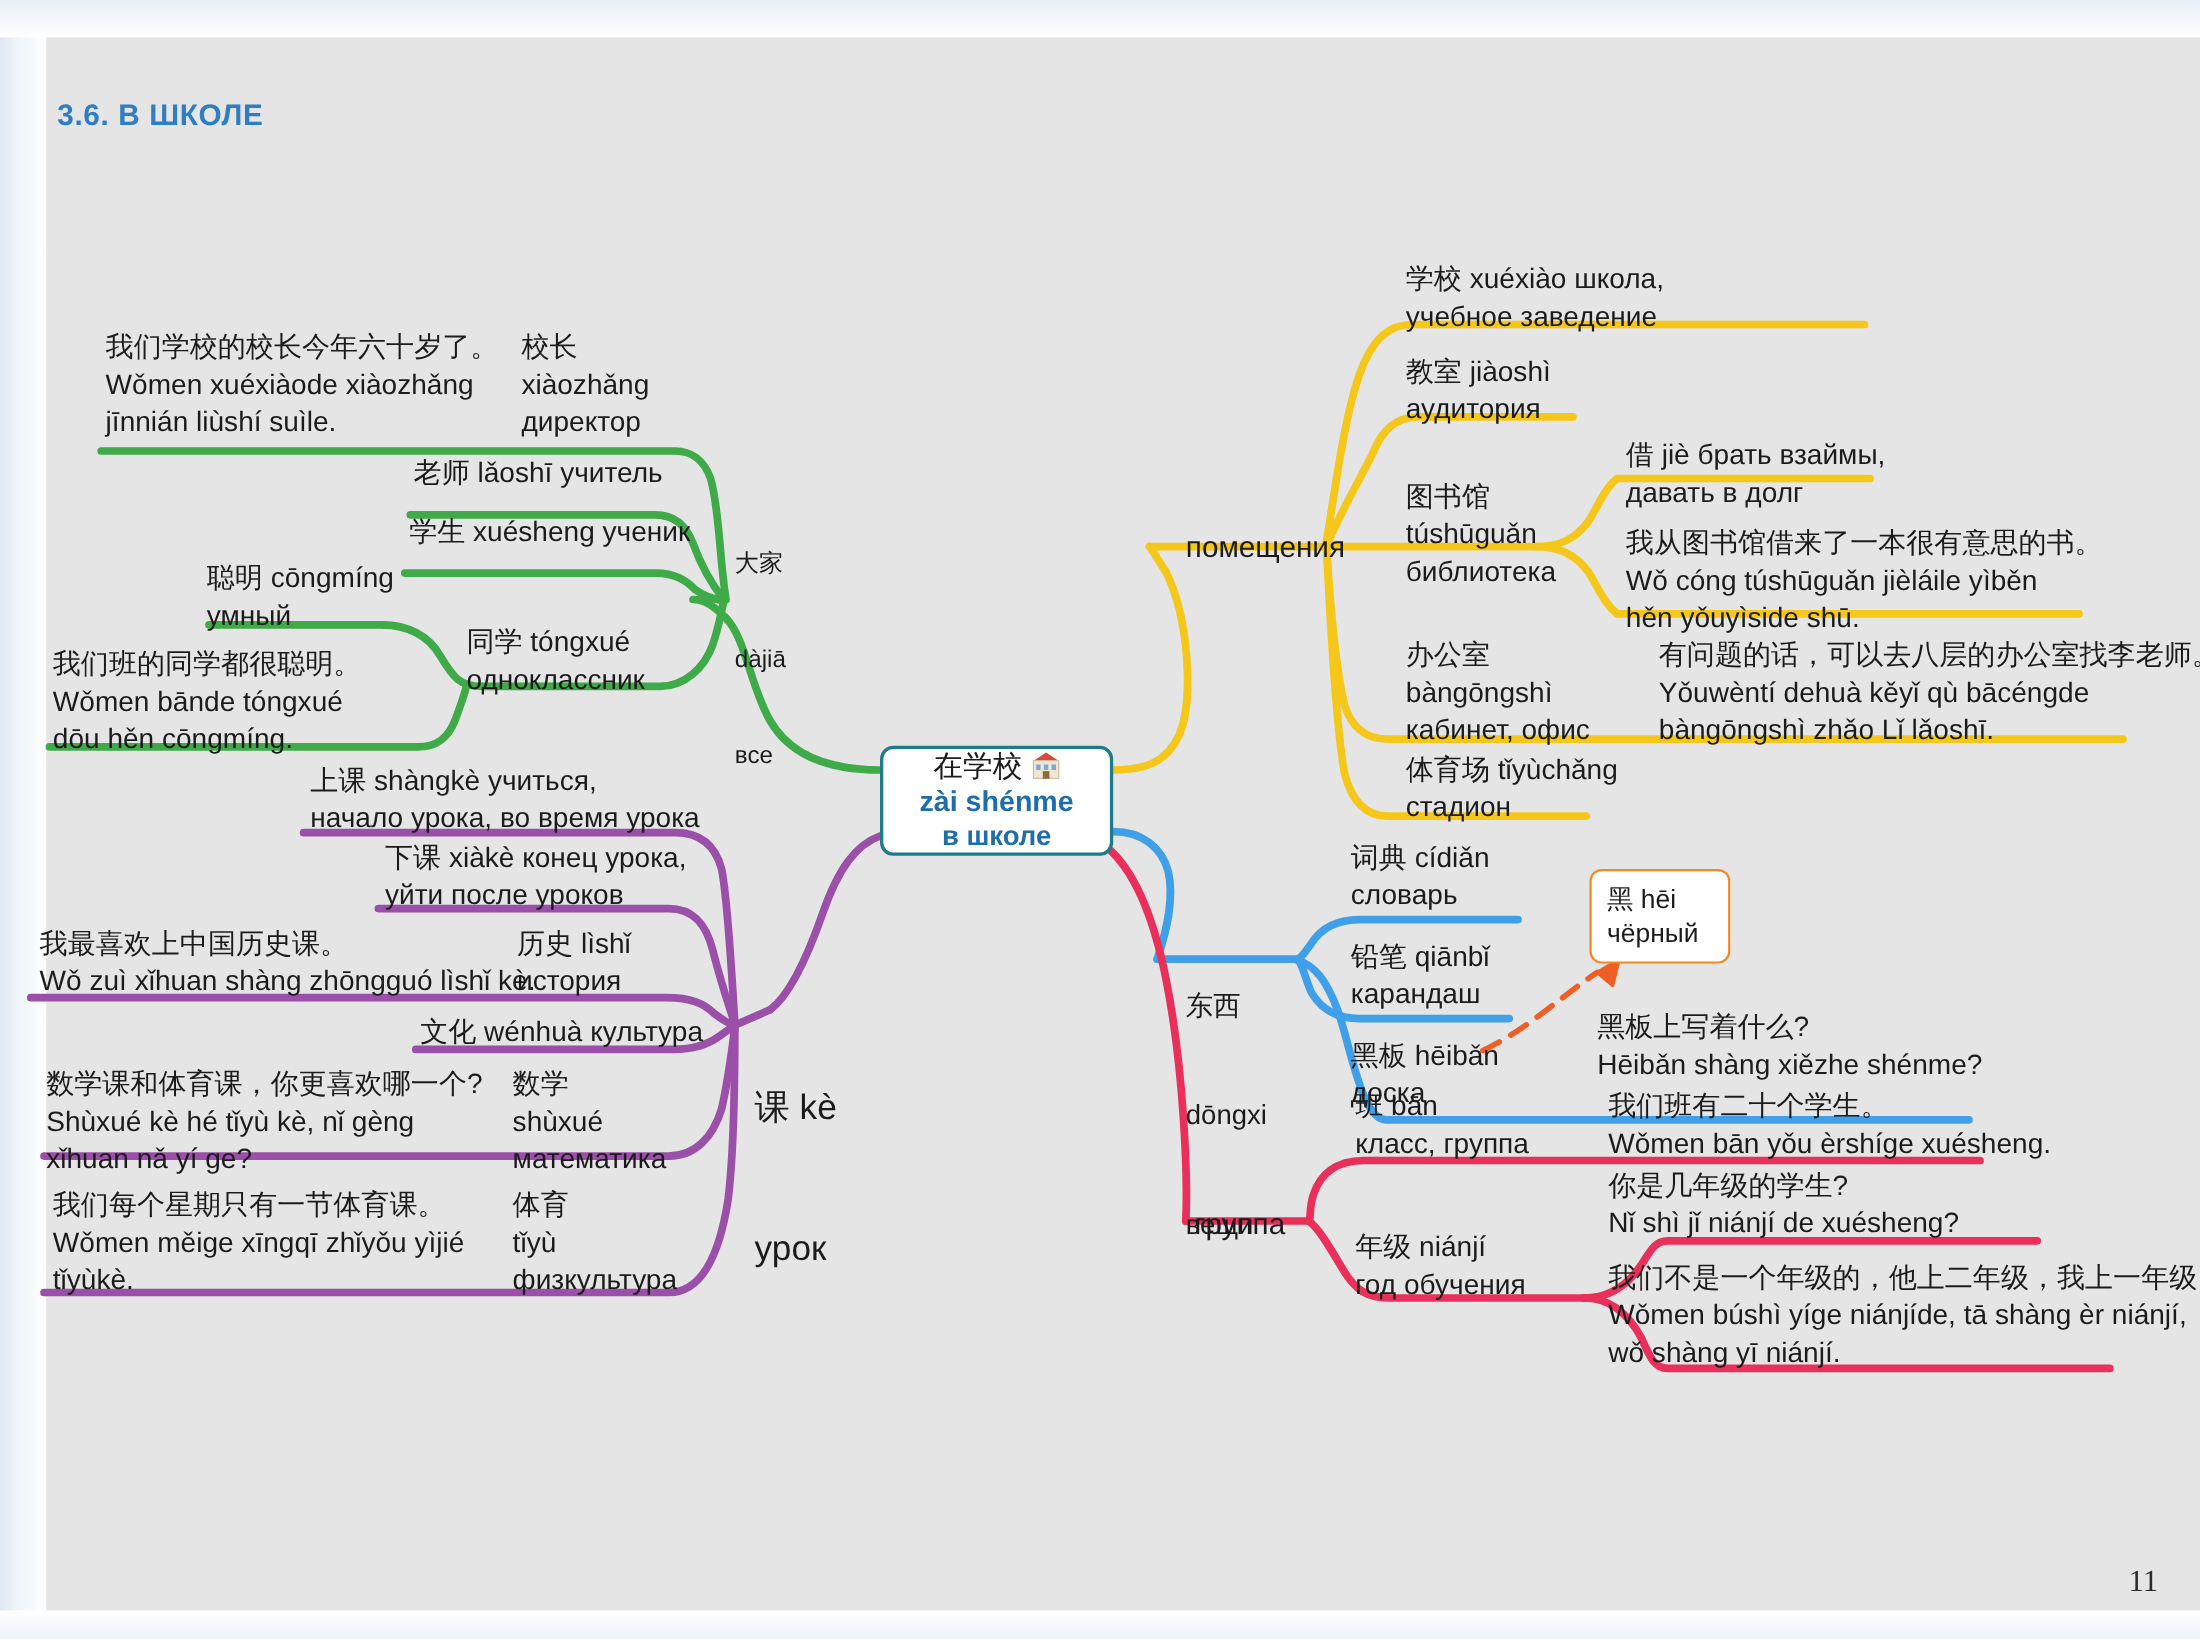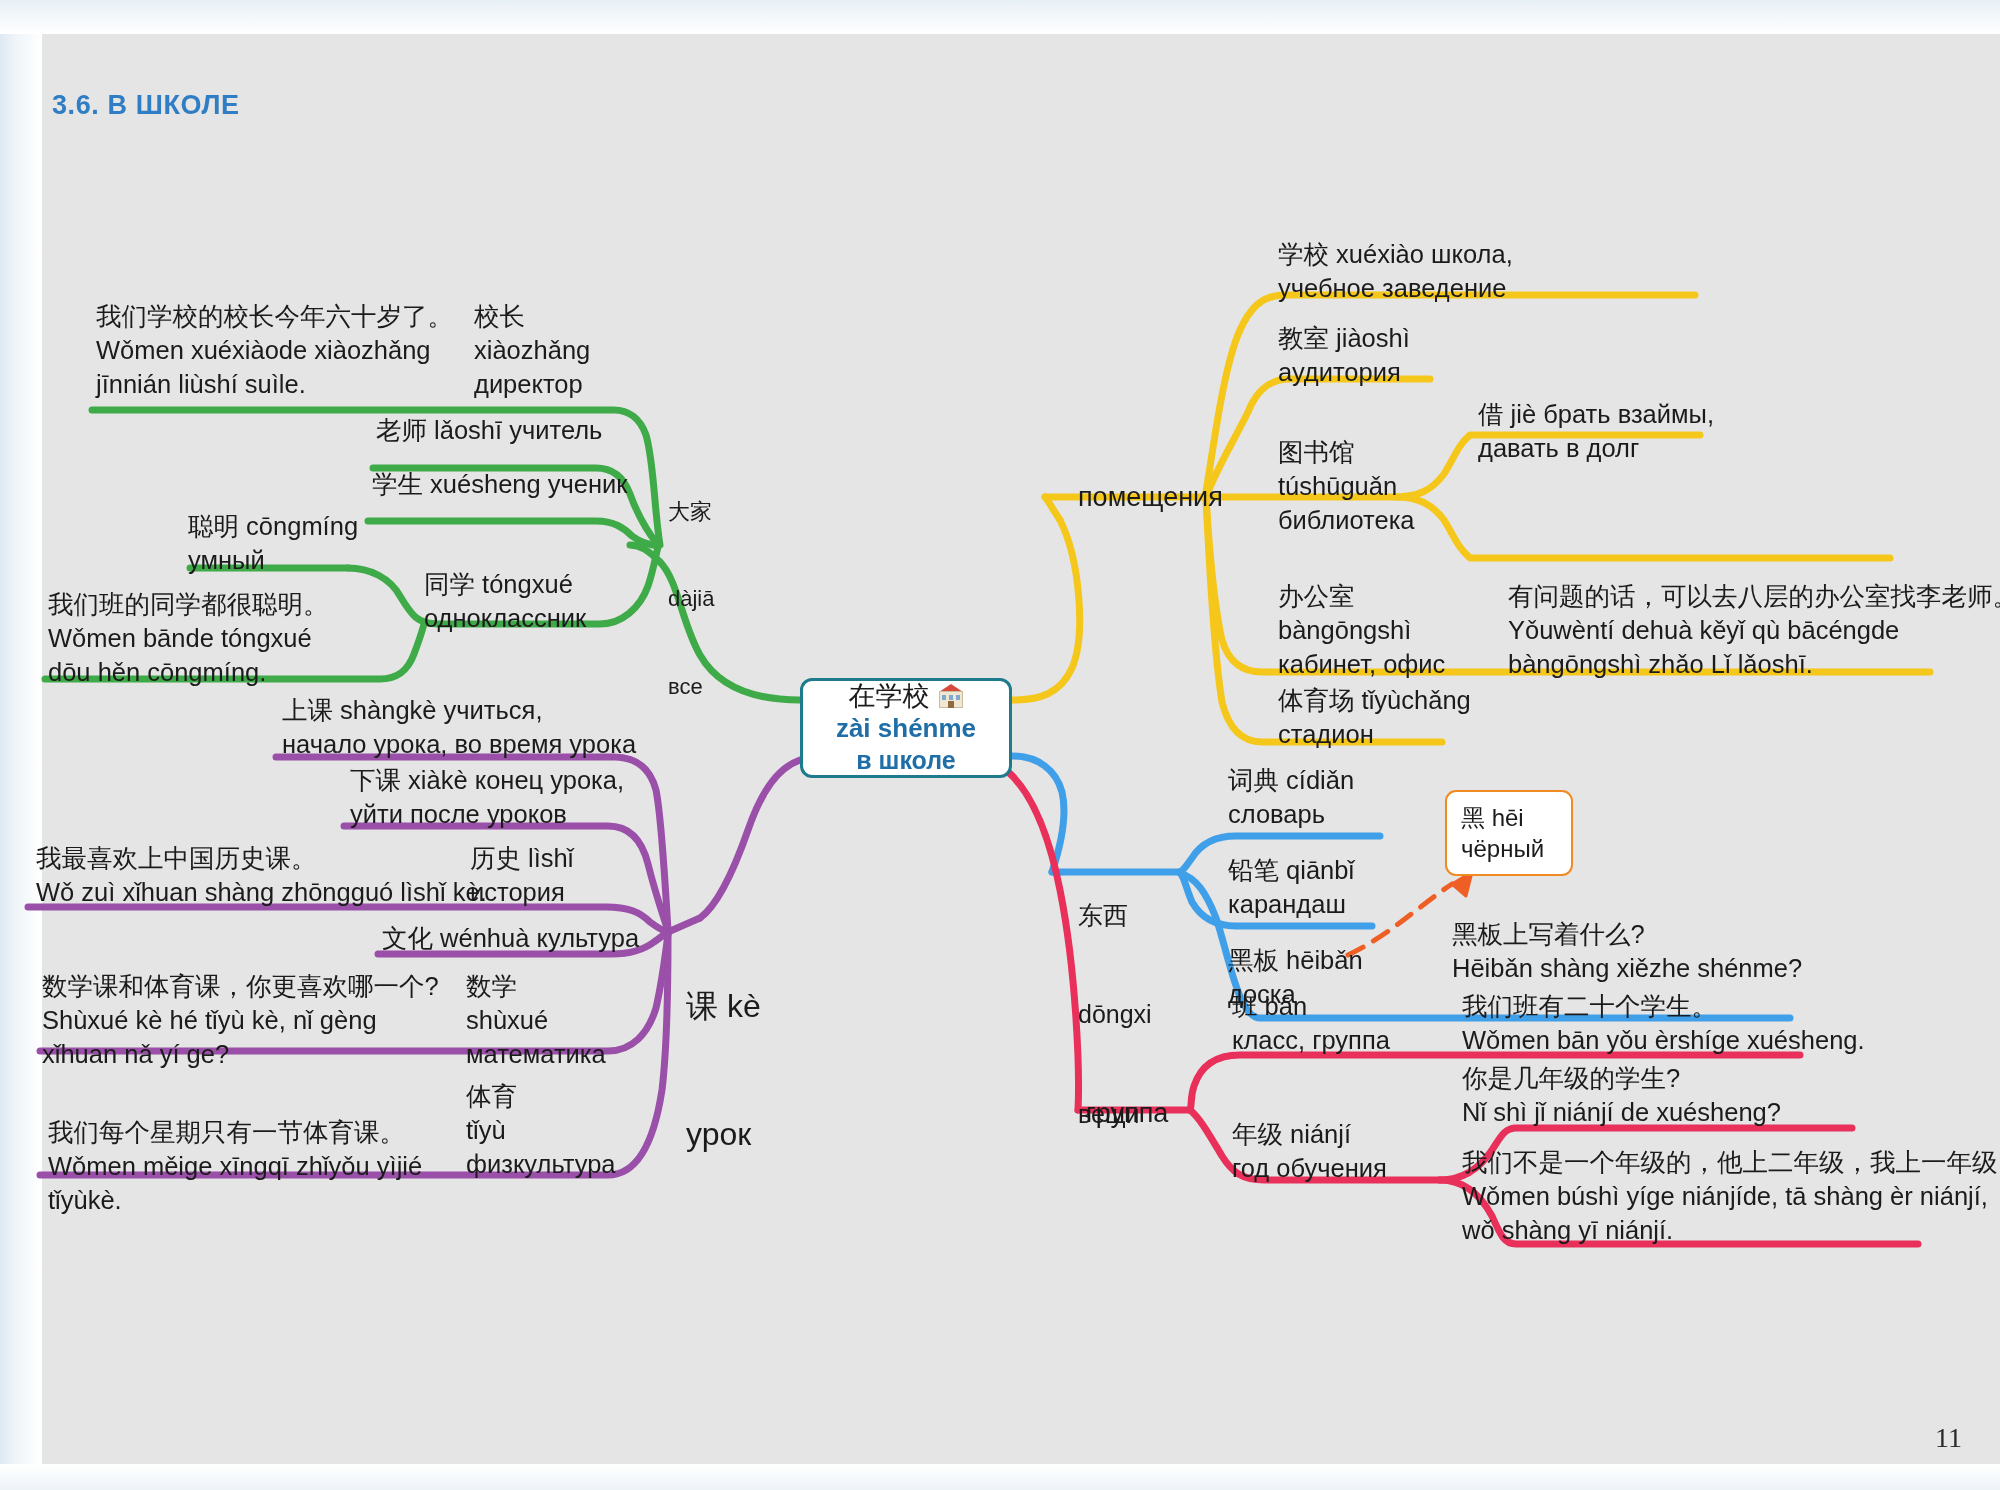--- a/index.html
+++ b/index.html
@@ -230,20 +230,23 @@
   <div class="node t-cat" style="left:1078px;top:480px;">помещения</div>
   <div class="node t-term" style="left:1278px;top:238px;">学校 xuéxiào школа,
 учебное заведение</div>
   <div class="node t-term" style="left:1278px;top:322px;">教室 jiàoshì
 аудитория</div>
   <div class="node t-term" style="left:1278px;top:436px;">图书馆
 túshūguǎn
 библиотека</div>
   <div class="node t-term" style="left:1478px;top:398px;">借 jiè брать взаймы,
 давать в долг</div>
+  <div class="node t-sent" style="left:1478px;top:478px;">我从图书馆借来了一本很有意思的书。
+Wǒ cóng túshūguǎn jièláile yìběn
+hěn yǒuyìside shū.</div>
   <div class="node t-term" style="left:1278px;top:580px;">办公室
 bàngōngshì
 кабинет, офис</div>
   <div class="node t-sent" style="left:1508px;top:580px;">有问题的话，可以去八层的办公室找李老师。
 Yǒuwèntí dehuà kěyǐ qù bācéngde
 bàngōngshì zhǎo Lǐ lǎoshī.</div>
   <div class="node t-term" style="left:1278px;top:684px;">体育场 tǐyùchǎng
 стадион</div>
 
   <div class="node" style="left:1078px;top:832px;font-size:25px;">
@@ -290,20 +293,20 @@
 Wǒ zuì xǐhuan shàng zhōngguó lìshǐ kè.</div>
   <div class="node t-term" style="left:470px;top:842px;">历史 lìshǐ
 история</div>
   <div class="node t-term" style="left:382px;top:922px;">文化 wénhuà культура</div>
   <div class="node t-sent" style="left:42px;top:970px;">数学课和体育课，你更喜欢哪一个?
 Shùxué kè hé tǐyù kè, nǐ gèng
 xǐhuan nǎ yí ge?</div>
   <div class="node t-term" style="left:466px;top:970px;">数学
 shùxué
 математика</div>
-  <div class="node t-sent" style="left:48px;top:1080px;margin-top:36px;">我们每个星期只有一节体育课。
+  <div class="node t-sent" style="left:48px;top:1080px;">我们每个星期只有一节体育课。
 Wǒmen měige xīngqī zhǐyǒu yìjié
 tǐyùkè.</div>
   <div class="node t-term" style="left:466px;top:1080px;">体育
 tǐyù
 физкультура</div>
 
 </div>
 
 </body></html>

